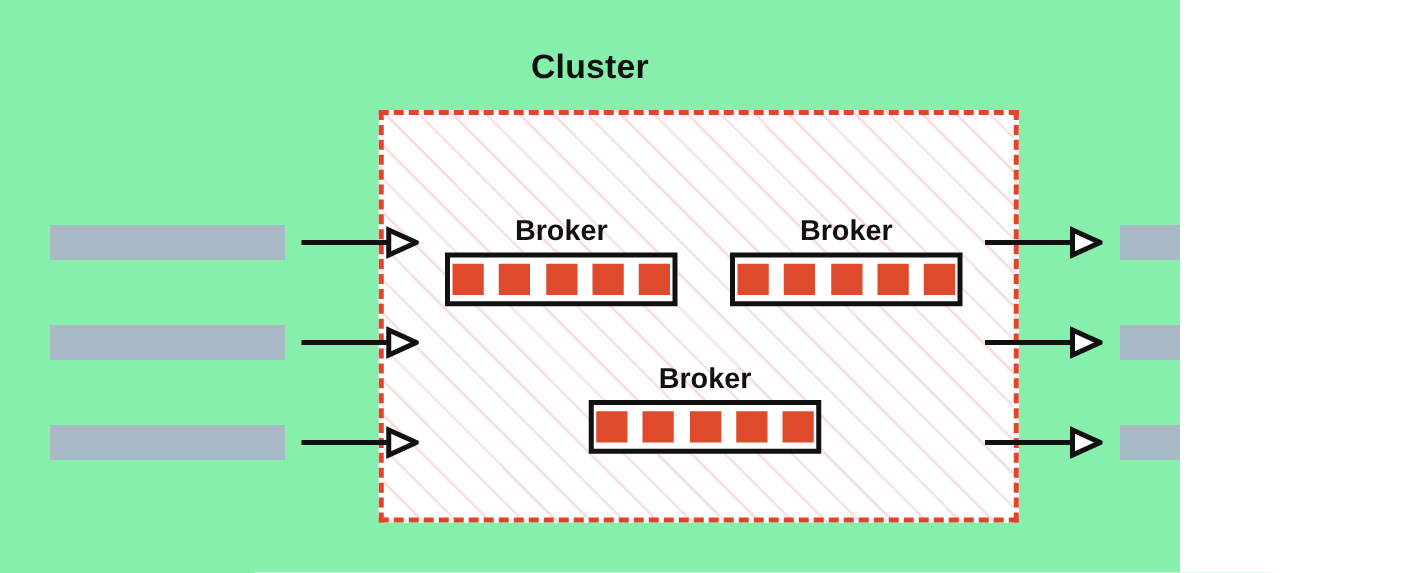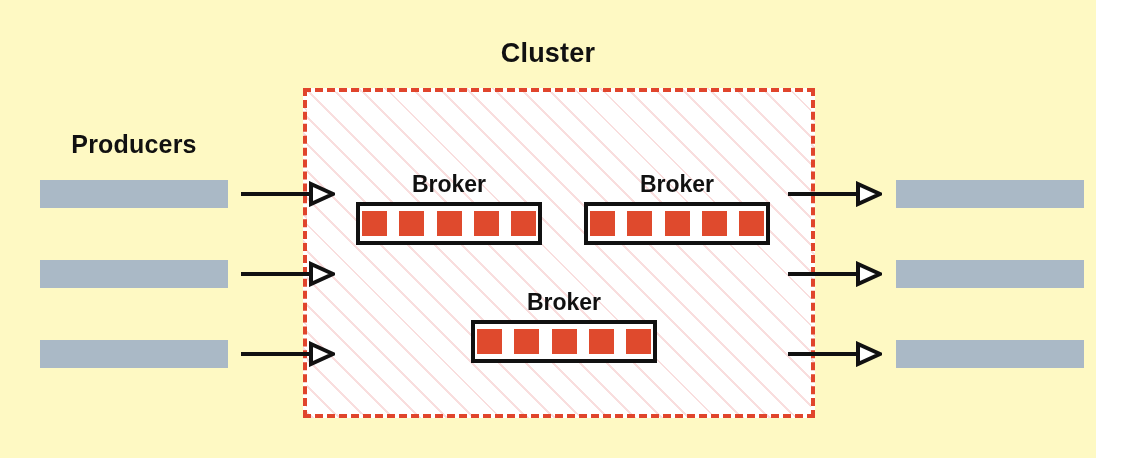--- a/index.html
+++ b/index.html
@@ -5,23 +5,23 @@
   html, body {
     margin: 0;
     padding: 0;
     background: #ffffff;
   }
   body {
     font-family: "Liberation Sans", sans-serif;
   }
   #canvas {
     position: relative;
-    width: 1096px;
+    width: 944px;
     height: 458px;
-    background: #fef9c3;
+    background: #86efac;
     overflow: hidden;
   }
 
   
   .label {
     position: absolute;
     color: #111111;
     font-weight: 700;
     letter-spacing: 0.2px;
     white-space: nowrap;
@@ -158,21 +158,20 @@
       <div class="label-broker">Broker</div>
       <span class="partition"></span>
       <span class="partition"></span>
       <span class="partition"></span>
       <span class="partition"></span>
       <span class="partition"></span>
     </div>
 
   </div>
 
-  <div class="label label-producers">Producers</div>
   <div class="bar bar-p1"></div>
   <div class="bar bar-p2"></div>
   <div class="bar bar-p3"></div>
 
   <div class="bar bar-c1"></div>
   <div class="bar bar-c2"></div>
   <div class="bar bar-c3"></div>
 
   <div class="arrow arrow-l1">
     <svg width="94" height="26" viewBox="0 0 94 26">

